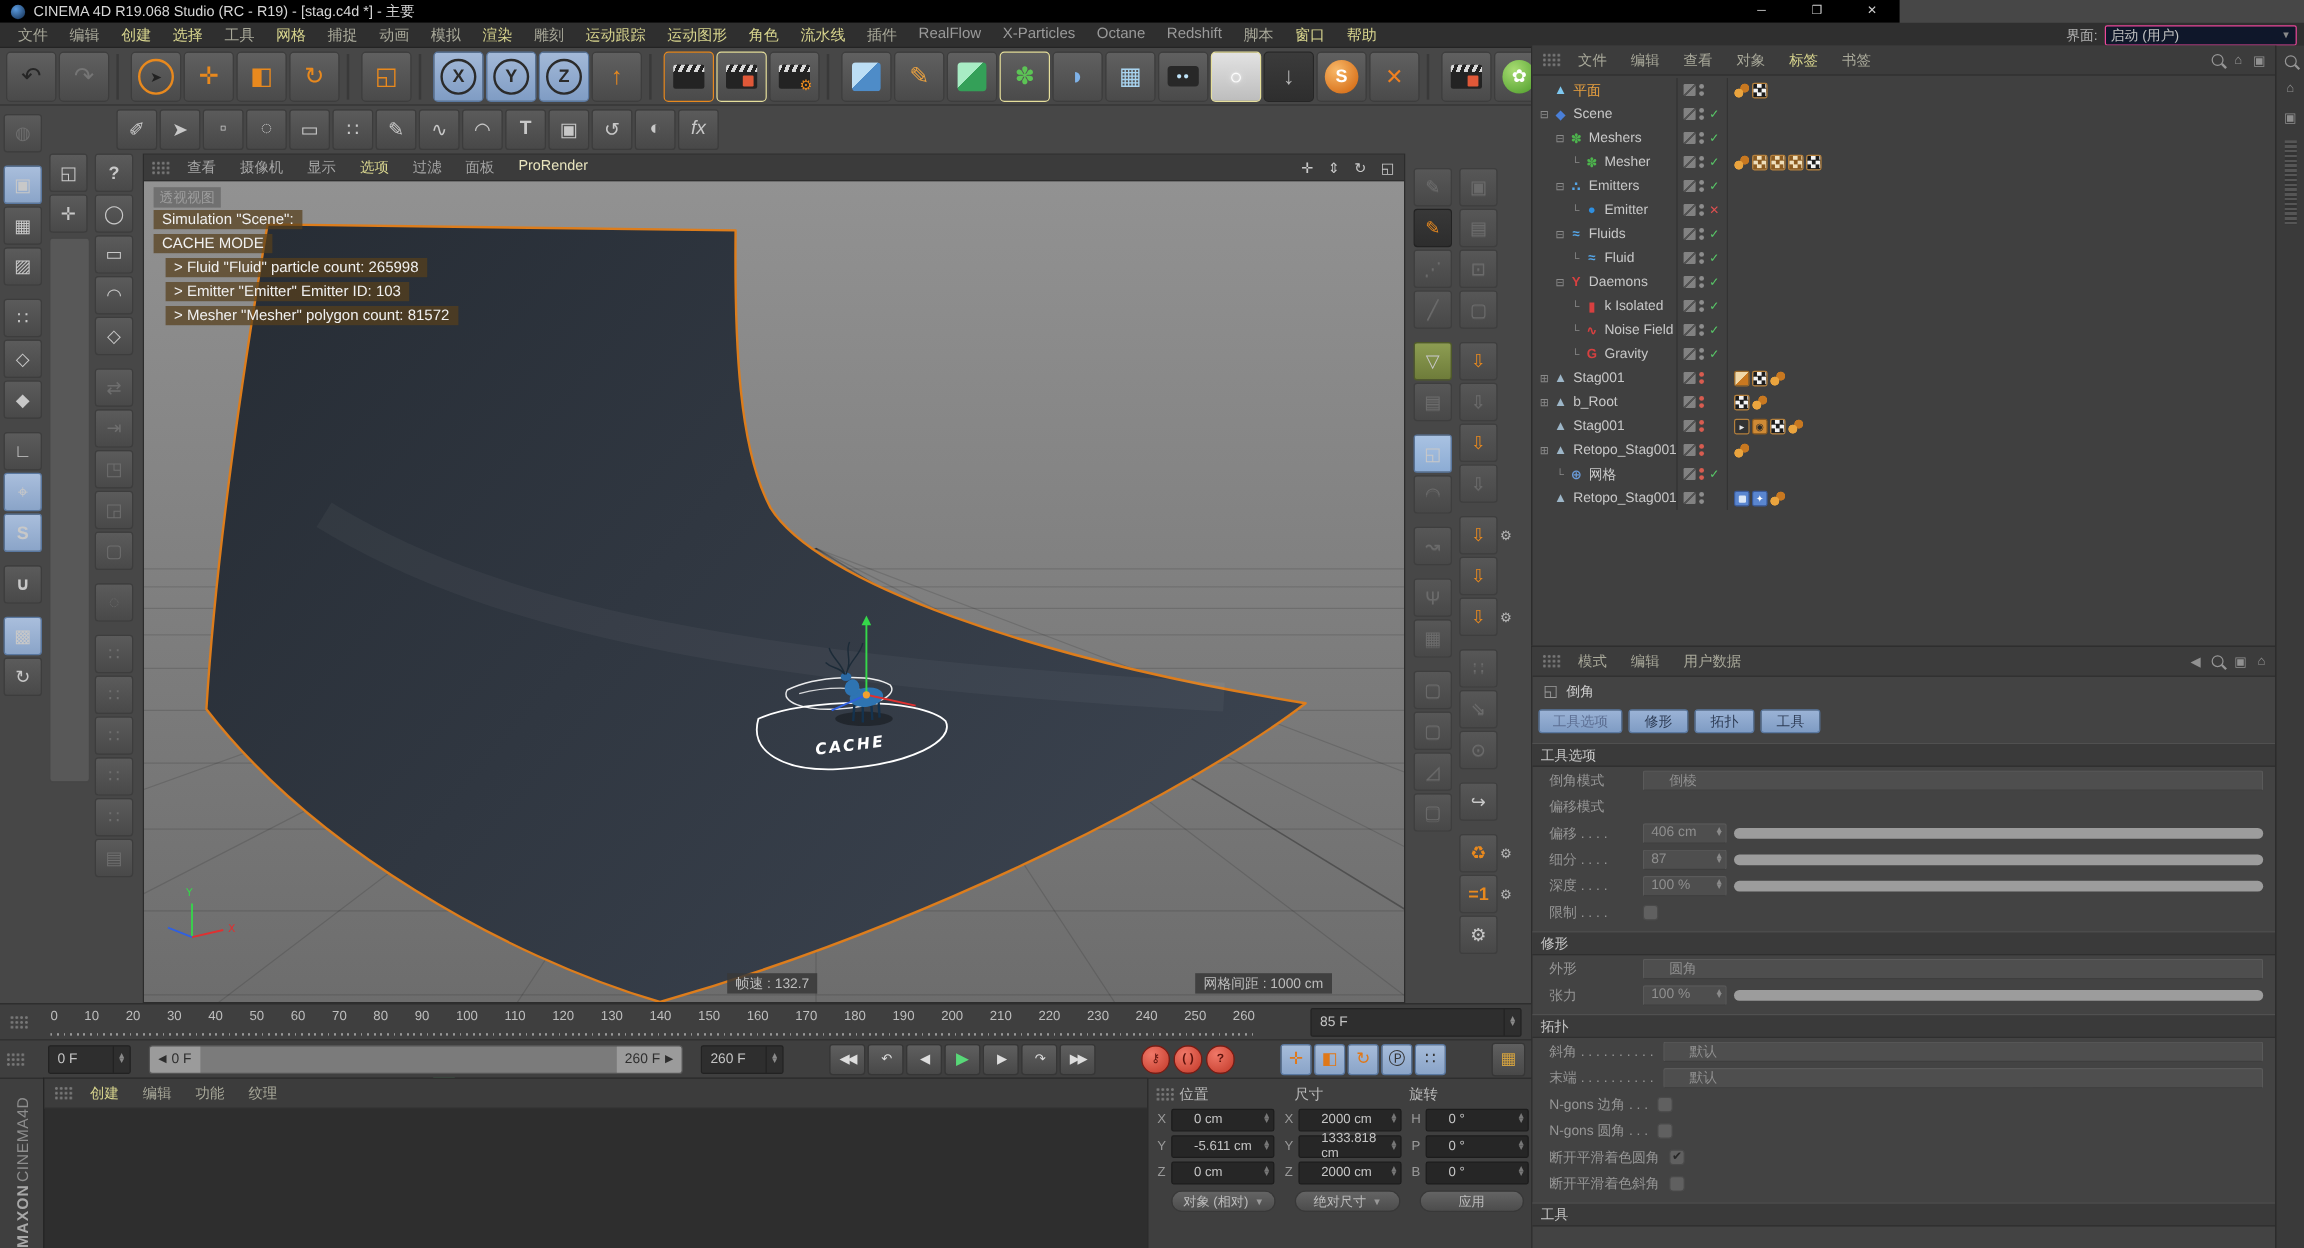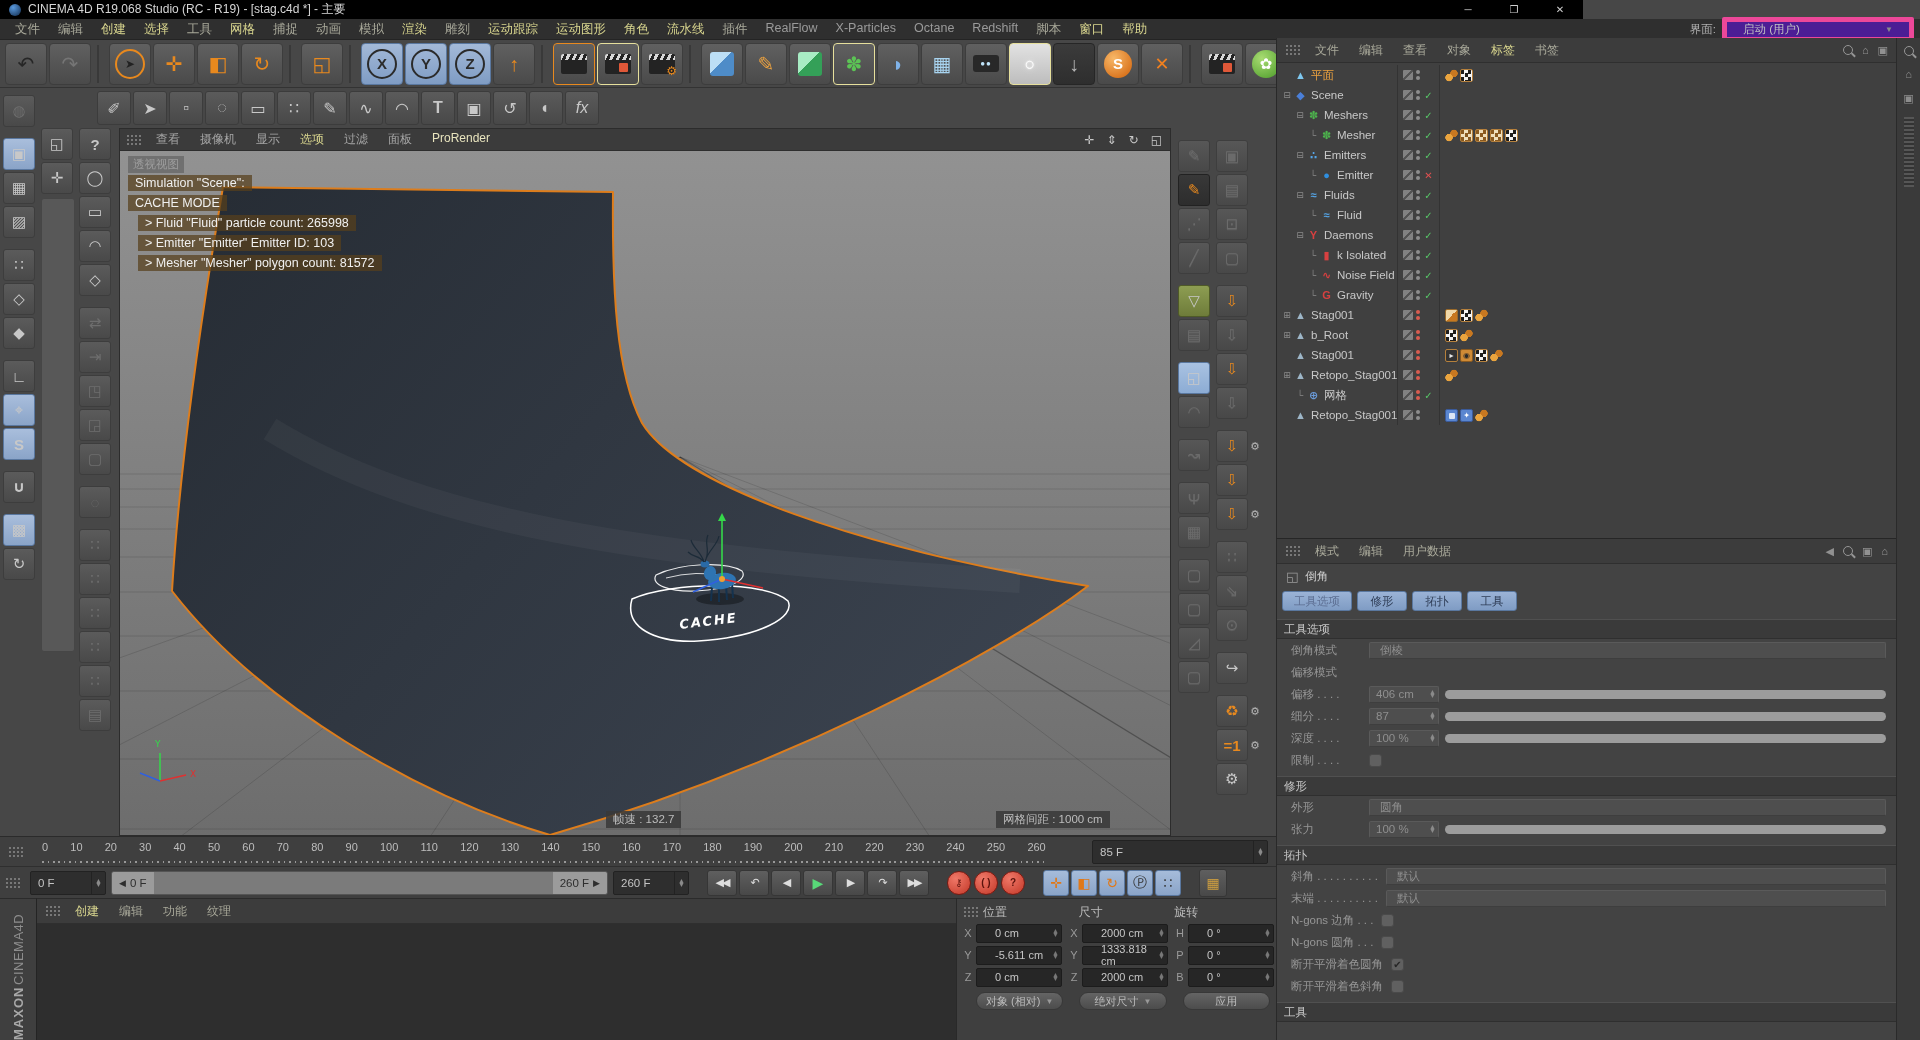--- a/index.html
+++ b/index.html
@@ -9,21 +9,21 @@
   
   #titlebar{left:0;top:0;width:1583px;height:19px;background:#000000;display:flex;align-items:center;font-size:12px;color:#d6d6d6}
   .appicon{width:12px;height:12px;border-radius:50%;background:radial-gradient(circle at 35% 30%,#5a9ade,#10294a);margin:0 7px 0 9px;flex:none}
   .winbtns{margin-left:auto;display:flex}
   .winbtn{width:46px;height:19px;display:flex;align-items:center;justify-content:center;font-size:10px;color:#cfcfcf}
   
   #menubar{left:0;top:19px;width:1920px;height:21px;background:#2f2f2f;display:flex;align-items:center;padding-left:6px;box-sizing:border-box;font-size:12.5px;border-bottom:1px solid #242424}
   .mi{padding:0 9px;white-space:nowrap}
   .mi.hl{color:#d8d58e}.mi.dim{color:#a9a99a}.mi.en{color:#9a9a9a}
   #iface{margin-left:auto;display:flex;align-items:center;gap:6px;margin-right:6px;color:#b0b0b0;font-size:11.5px}
-  #iface .sel{width:150px;height:15px;background:#4c1d95;border:5px solid #ec4899;border-radius:2px;display:flex;align-items:center;padding:0 16px;color:#c2c2c2}
+  #iface .sel{width:150px;height:15px;background:#0f172a;border:1px solid #ec4899;border-radius:2px;display:flex;align-items:center;padding:0 4px;color:#c2c2c2}
   #iface .sel .car{margin-left:auto;font-size:8px;color:#8a8a8a}
   
   #toolbar1{left:0;top:40px;width:1920px;height:48px;display:flex;align-items:center;padding-left:5px;box-sizing:border-box;gap:2px;border-bottom:1px solid #333}
   .ticon{width:42px;height:42px;border-radius:4px;display:flex;align-items:center;justify-content:center;background:linear-gradient(#606060,#4a4a4a);border:1px solid #3d3d3d;box-sizing:border-box;flex:none;position:relative}
   .ticon .tg{font-size:20px;line-height:1;color:#cfcfcf;display:flex;align-items:center;justify-content:center}
   .tsep{width:4px;height:38px;border-left:2px solid #393939;margin:0 4px;flex:none}
   .c-dark .tg{color:#262626}.c-dim .tg{color:#757575}.c-dim2 .tg{color:#b5b5b5}
   .c-orange .tg{color:#e8891e}.c-green .tg{color:#5cc455}.c-blue .tg{color:#7fb2e8}
   .c-sky .tg{color:#a8d4f0}.c-white .tg{color:#ececec}.c-teal .tg{color:#9fd8c8}
   .c-orangered .tg{color:#e85c28}.c-pen .tg{color:#e8a040}
@@ -126,39 +126,39 @@
   .tag-xref{border:1px solid #3a5a9a;background:#5a86d0;color:#fff}
   #ampanel{left:1276px;top:538px;width:620px;height:502px;background:#434343;border-left:1px solid #292929;border-top:1px solid #262626;box-sizing:border-box;font-size:11.5px}
   #amtitle{height:24px;display:flex;align-items:center;padding-left:9px;gap:7px;color:#cfcfcf}
   #amtitle .obic{color:#9a9a9a;font-size:13px}
   #amtabs{height:26px;display:flex;gap:5px;padding:3px 5px;box-sizing:border-box}
   .amtab{min-width:50px;padding:0 11px;height:20px;background:linear-gradient(#9bb3d6,#7f9cc4);border:1px solid #5a78a0;border-radius:3px;display:flex;align-items:center;justify-content:center;color:#2e3c55;box-sizing:border-box}
   .amtab.first{color:#5d6f93}
   .amhead{height:18px;background:#3a3a3a;border-top:1px solid #505050;border-bottom:1px solid #2f2f2f;display:flex;align-items:center;padding-left:7px;color:#c8c8c8;margin-top:5px}
   .amrow{display:flex;align-items:center;height:22px;padding:0 10px 0 14px;color:#969696}
   .amlabel{flex:none;margin-right:8px;min-width:70px;white-space:pre}
-  .dd{flex:1;height:17px;background:#4e4e4e;border:1px solid #5a5a5a;border-bottom-color:#3e3e3e;border-radius:2px;display:flex;align-items:center;padding:0 10px;color:#8f8f8f;box-sizing:border-box}
+  .dd{flex:1;height:17px;background:#4e4e4e;border:1px solid #5a5a5a;border-bottom-color:#3e3e3e;border-radius:2px;display:flex;align-items:center;padding:0 21px;color:#8f8f8f;box-sizing:border-box}
   .spin2{width:70px;height:17px;background:#4e4e4e;border:1px solid #5a5a5a;border-bottom-color:#3e3e3e;border-radius:2px;display:flex;align-items:center;padding-left:6px;color:#8f8f8f;box-sizing:border-box;flex:none}
   .arr2{margin-left:auto;display:flex;flex-direction:column;line-height:.55;font-size:7px;color:#8a8a8a;padding-right:2px}
   .sliderbar{flex:1;height:9px;background:#9c9c9c;border-radius:5px;margin-left:6px}
   .cb{width:13px;height:13px;background:#606060;border:1px solid #4a4a4a;border-radius:3px;display:flex;align-items:center;justify-content:center;color:#262626;font-size:10px;box-sizing:border-box}
   
   #sidestrip{left:1896px;top:38px;width:24px;height:1002px;background:#3a3a3a;border-left:1px solid #2a2a2a;display:flex;flex-direction:column;align-items:center;padding-top:8px;gap:12px;box-sizing:border-box;color:#8d8d8d;font-size:11px}
   .ribbed{width:10px;height:70px;background:repeating-linear-gradient(180deg,#565656 0 2px,#333 2px 4px)}
   
   #timeline{left:0;top:836px;width:1276px;height:30px;background:#3f3f3f;border-top:1px solid #2b2b2b;box-sizing:border-box}
   #ticks{position:absolute;left:42px;top:4px;width:1004px;display:flex;justify-content:space-between;font-size:11px;color:#bdbdbd}
   .tick{text-align:center}
   #ruledots{position:absolute;left:42px;bottom:3px;width:1004px;height:2px;background:repeating-linear-gradient(90deg,#989898 0 1.5px,transparent 1.5px 5.5px)}
   #marker{position:absolute;top:2px;width:18px;height:24px;background:#6cc584;color:#1c3a24;font-size:11px;display:flex;align-items:center;justify-content:center;border-radius:2px;font-weight:bold}
   .spin{background:#2e2e2e;border:1px solid #222;border-radius:2px;display:flex;align-items:center;font-size:11.5px;color:#c4c4c4;box-sizing:border-box;padding-left:7px}
   .spin .arr2{align-self:stretch;border-left:1px solid #222;width:13px;align-items:center;justify-content:center;padding:0}
   #curframe{position:absolute;left:1092px;top:3px;width:176px;height:24px}
   
-  #transport{left:0;top:866px;width:1276px;height:32px;background:#3f3f3f;border-top:1px solid #2f2f2f;display:flex;align-items:center;padding:0 5px;box-sizing:border-box;gap:5px}
+  #transport{left:0;top:866px;width:1276px;height:32px;background:#3f3f3f;border-top:1px solid #2f2f2f;display:flex;align-items:center;padding:0 5px;box-sizing:border-box;gap:15px}
   .tslider{width:497px;height:24px;background:#7b7b7b;border:1px solid #555;border-radius:3px;display:flex;align-items:center;font-size:11.5px;color:#2e2e2e;box-sizing:border-box;overflow:hidden}
   .scap{height:100%;background:#9b9b9b;display:flex;align-items:center;padding:0 7px;gap:4px}
   .scap.right{margin-left:auto}
   .tbtn{width:30px;height:26px;background:linear-gradient(#5f5f5f,#484848);border:1px solid #363636;border-radius:3px;display:flex;align-items:center;justify-content:center;color:#ddd;font-size:11px;box-sizing:border-box;flex:none;letter-spacing:-2px}
   .tbtn.green{color:#58d878;font-size:14px;letter-spacing:0}
   .rbtn{width:24px;height:24px;border-radius:50%;background:radial-gradient(circle at 35% 30%,#f07868,#c23828);border:1px solid #7a1a12;color:#5c120c;font-size:10px;display:flex;align-items:center;justify-content:center;font-weight:bold;box-sizing:border-box;flex:none}
   .bbtn{width:26px;height:26px;background:linear-gradient(#a6bcda,#8aa4c8);border:1px solid #5a78a0;border-radius:3px;display:flex;align-items:center;justify-content:center;font-size:14px;box-sizing:border-box;flex:none}
   .bbtn.orange{color:#e07818}.bbtn.darkg{color:#333}
   .fbtn{width:26px;height:26px;background:linear-gradient(#5f5f5f,#484848);border:1px solid #363636;border-radius:3px;display:flex;align-items:center;justify-content:center;color:#d0a040;font-size:14px;flex:none}
   .tgap{width:8px;flex:none}

